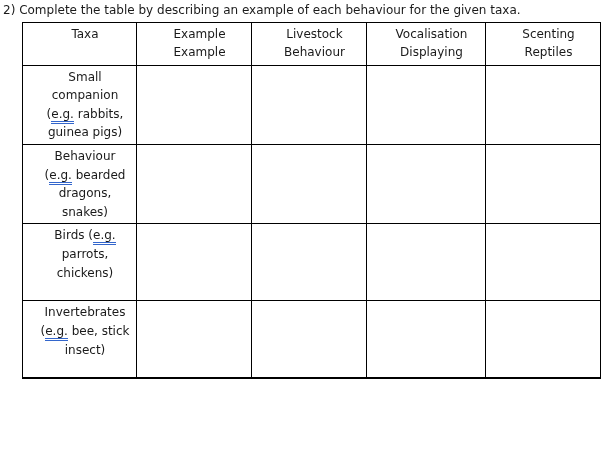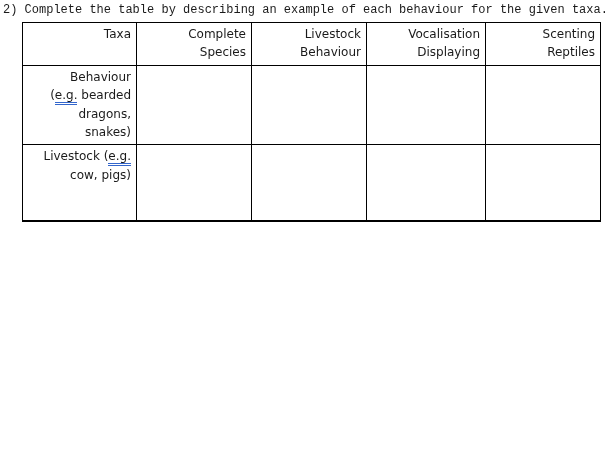--- a/index.html
+++ b/index.html
@@ -18,35 +18,34 @@
     position: relative;
     width: 614px;
     height: 460px;
     background: #ffffff;
   }
   .title {
     margin: 3px 0 3px 3px;
     font-size: 12px;
     line-height: 1.3;
     white-space: nowrap;
-    font-family: Liberation Mono, monospace;
   }
   table.behaviour {
     border-collapse: collapse;
     table-layout: fixed;
     margin-left: 22px;
     width: 578px;
     border: 1px solid #000000;
     border-bottom-width: 2px;
   }
   table.behaviour th,
   table.behaviour td {
     border: 1px solid #000000;
     vertical-align: top;
-    text-align: right;
+    text-align: center;
     font-weight: normal;
     font-size: 12px;
     line-height: 1.55;
     padding: 2px 5px 2px 16px;
     overflow: hidden;
   }
   tr.header-row { height: 43px; }
   tr.data-row   { height: 77px; }
   .grammar {
     border-bottom: 3px double var(--grammar-color, #3366cc);
@@ -63,36 +62,50 @@
     <colgroup>
       <col style="width:114px">
       <col style="width:115px">
       <col style="width:115px">
       <col style="width:119px">
       <col style="width:115px">
     </colgroup>
     <thead>
       <tr class="header-row">
         <th>Taxa</th>
-        <th>Complete Species</th>
+        <th>Example Example</th>
         <th>Livestock Behaviour</th>
         <th>Vocalisation Displaying</th>
         <th>Scenting Reptiles</th>
       </tr>
     </thead>
     <tbody>
+      <tr class="data-row">
+        <td><span>Small companion (</span><span class="grammar">e.g.</span><span> rabbits, guinea pigs)</span></td>
+        <td></td>
+        <td></td>
+        <td></td>
+        <td></td>
+      </tr>
       <tr class="data-row">
         <td><span>Behaviour (</span><span class="grammar">e.g.</span><span> bearded dragons, snakes)</span></td>
         <td></td>
         <td></td>
         <td></td>
         <td></td>
       </tr>
       <tr class="data-row">
-        <td><span>Livestock (</span><span class="grammar">e.g.</span><span> cow, pigs)</span></td>
+        <td><span>Birds (</span><span class="grammar">e.g.</span><span> parrots, chickens)</span></td>
+        <td></td>
+        <td></td>
+        <td></td>
+        <td></td>
+      </tr>
+      <tr class="data-row">
+        <td><span>Invertebrates (</span><span class="grammar">e.g.</span><span> bee, stick insect)</span></td>
         <td></td>
         <td></td>
         <td></td>
         <td></td>
       </tr>
     </tbody>
   </table>
 </div>
 
 </body></html>

